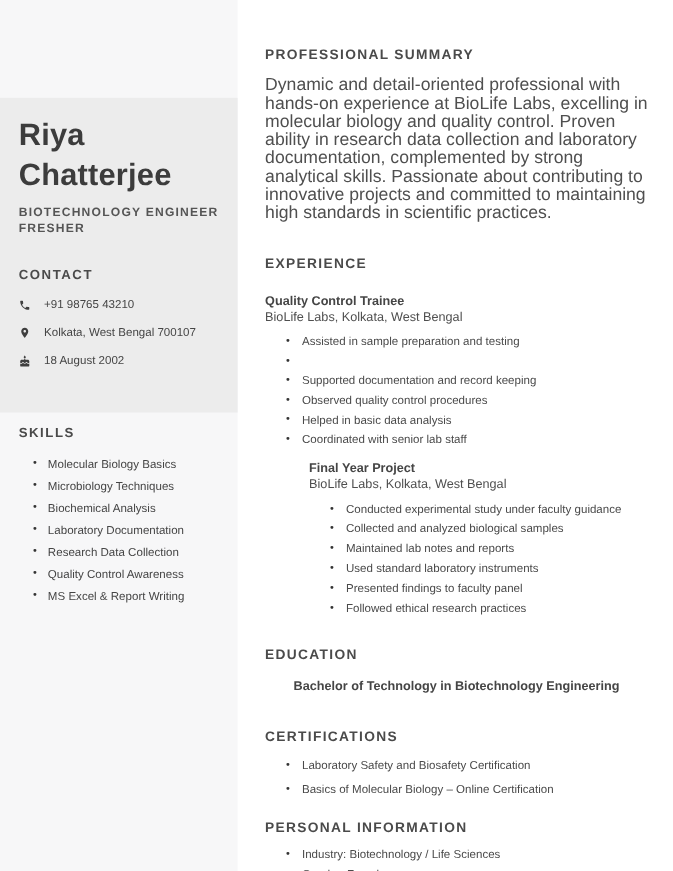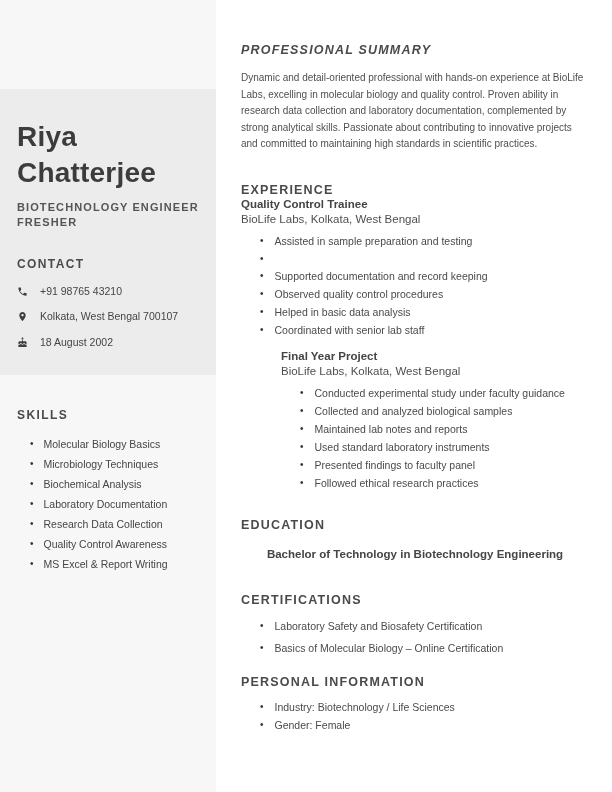--- a/index.html
+++ b/index.html
@@ -34,21 +34,20 @@
     background: #ececec;
     padding: 16px 20px 0 17px;
   }
   .person-name {
     font-size: 28px;
     font-weight: 700;
     line-height: 1.28;
     color: #3c3c3c;
     letter-spacing: 0.2px;
     width: 170px;
-    margin-top: 14px;
   }
   .person-title {
     margin-top: 9px;
     font-size: 11px;
     font-weight: 700;
     letter-spacing: 1.1px;
     line-height: 1.42;
     color: #555555;
     width: 185px;
   }
@@ -75,21 +74,21 @@
   .contact-row .cicon svg { display: block; width: 11px; height: 11px; fill: #3f3f3f; }
   .contact-text {
     font-size: 10.5px;
     color: #454545;
     line-height: 1.1;
   }
 
   .skills-section {
     position: absolute;
     left: 17px;
-    top: 408px;
+    top: 386px;
     width: 190px;
   }
   .skills-list { margin-top: 17px; }
   .skill-item {
     display: flex;
     align-items: flex-start;
     margin-bottom: 9px;
     font-size: 10.5px;
     color: #454545;
     line-height: 1.05;
@@ -109,29 +108,29 @@
     left: 241px;
     top: 0;
     width: 348px;
   }
   .section-heading {
     font-size: 12.5px;
     font-weight: 700;
     letter-spacing: 1.2px;
     color: #4a4a4a;
   }
-  .summary-heading { margin-top: 43px; font-style: italic; }
+  .summary-heading { margin-top: 43px; }
   .summary-text {
     margin-top: 13px;
-    font-size: 10px;
+    font-size: 16px;
     line-height: 16.6px;
     color: #4f4f4f;
   }
   .experience-heading { margin-top: 30px; }
-  .entry { margin-top: 0; }
+  .entry { margin-top: 20px; }
   .entry-title {
     font-size: 11.5px;
     font-weight: 700;
     color: #454545;
     line-height: 1.3;
   }
   .entry-org {
     font-size: 11.5px;
     color: #4f4f4f;
     line-height: 1.3;

